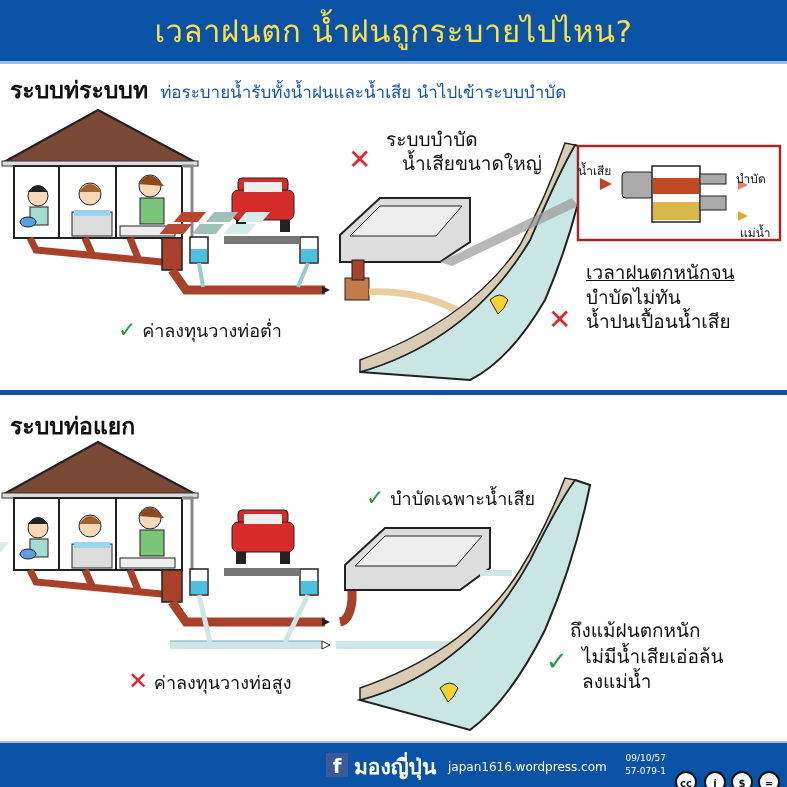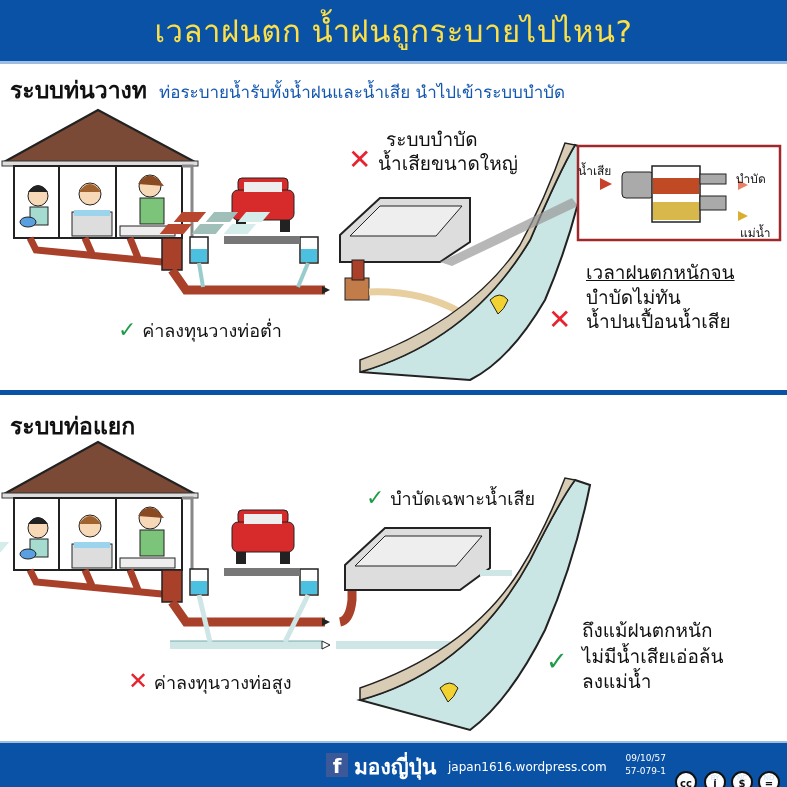--- a/index.html
+++ b/index.html
@@ -35,21 +35,21 @@
   .cc-lbl { position: absolute; top: 31px; color: #cfe0f5; font-size: 7px; width: 22px; text-align: center; }
 </style>
 </head>
 <body>
 
 <div class="title-bar">
   <h1>เวลาฝนตก น้ำฝนถูกระบายไปไหน?</h1>
 </div>
 
 <div class="section-head" id="head1">
-  <span class="name">ระบบท่นวางท</span>
+  <span class="name">ระบบท่ระบบท</span>
   <span class="desc">ท่อระบายน้ำรับทั้งน้ำฝนและน้ำเสีย นำไปเข้าระบบบำบัด</span>
 </div>
 
 <div class="scene" id="scene1">
   <svg width="787" height="290" viewBox="0 100 787 290">
 
     <polygon points="4,162 98,110 195,162" fill="#7a4a36" stroke="#222" stroke-width="2"></polygon>
     <rect x="2" y="161" width="196" height="5" fill="#ddd" stroke="#333" stroke-width="1"></rect>
 
     <rect x="14" y="166" width="168" height="72" fill="#fff" stroke="#222" stroke-width="2"></rect>
@@ -117,21 +117,21 @@
     <rect x="653" y="202" width="46" height="18" fill="#d8b84a"></rect>
     <rect x="700" y="174" width="26" height="10" fill="#aaa" stroke="#222"></rect>
     <rect x="700" y="196" width="26" height="14" fill="#aaa" stroke="#222"></rect>
     <polygon points="738,180 748,185 738,190" fill="#e8806a"></polygon>
     <polygon points="738,211 748,216 738,221" fill="#d8b030"></polygon>
   </svg>
 
   <div class="label" style="left:330px;top:28px;font-size:19px;">
     <span class="mark-x" style="position:absolute;left:18px;top:14px;font-size:28px;">✕</span>
     <div style="margin-left:56px;">ระบบบำบัด</div>
-    <div style="margin-left:48px;">น้ำเสียขนาดใหญ่</div>
+    <div style="margin-left:72px;">น้ำเสียขนาดใหญ่</div>
   </div>
 
   <div class="label" style="left:578px;top:64px;font-size:12px;">น้ำเสีย</div>
   <div class="label" style="left:736px;top:72px;font-size:12px;">บำบัด</div>
   <div class="label" style="left:740px;top:126px;font-size:12px;">แม่น้ำ</div>
 
   <div class="label" style="left:118px;top:216px;font-size:18px;">
     <span class="mark-ok" style="font-size:22px;">✓</span>
     <span>ค่าลงทุนวางท่อต่ำ</span>
   </div>
@@ -213,21 +213,21 @@
     <span>บำบัดเฉพาะน้ำเสีย</span>
   </div>
 
   <div class="label" style="left:128px;top:234px;font-size:18px;">
     <span class="mark-x" style="font-size:24px;">✕</span>
     <span>ค่าลงทุนวางท่อสูง</span>
   </div>
 
   <div class="label" style="left:546px;top:186px;font-size:19px;line-height:1.35;">
     <span class="mark-ok" style="position:absolute;left:0;top:26px;font-size:26px;">✓</span>
-    <div style="margin-left:36px;">ถึงแม้ฝนตกหนัก</div>
+    <div style="margin-left:24px;">ถึงแม้ฝนตกหนัก</div>
     <div style="margin-left:36px;">ไม่มีน้ำเสียเอ่อล้น</div>
     <div style="margin-left:36px;">ลงแม่น้ำ</div>
   </div>
 </div>
 
 <div class="footer">
   <div class="fb">f</div>
   <div class="brand">มองญี่ปุ่น</div>
   <div class="site">japan1616.wordpress.com</div>
   <div class="meta">

